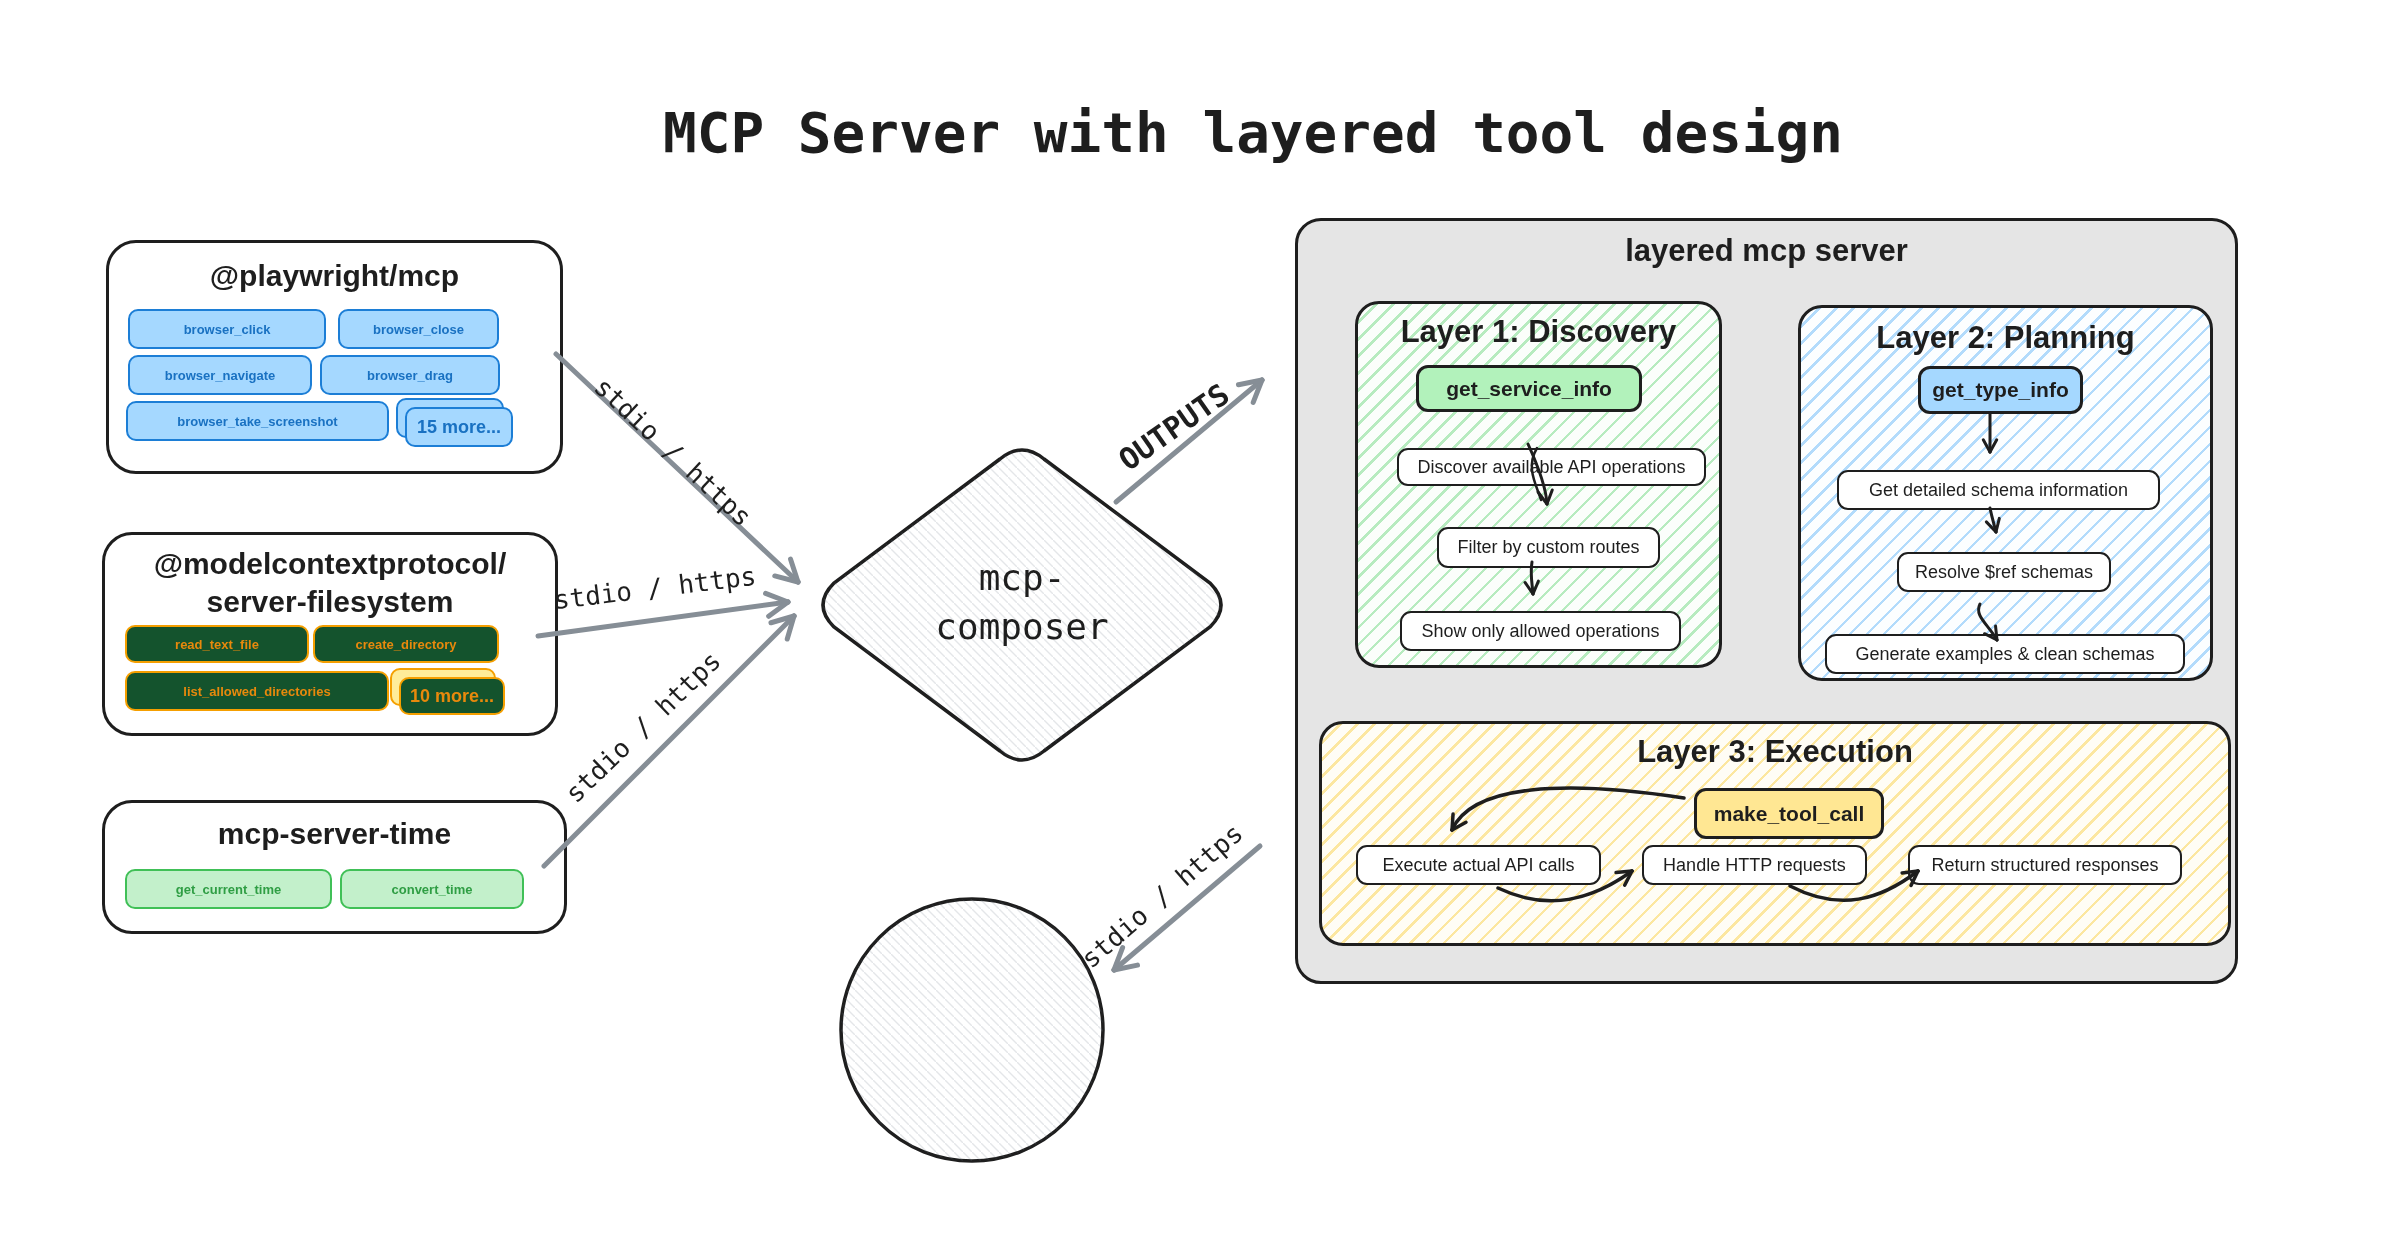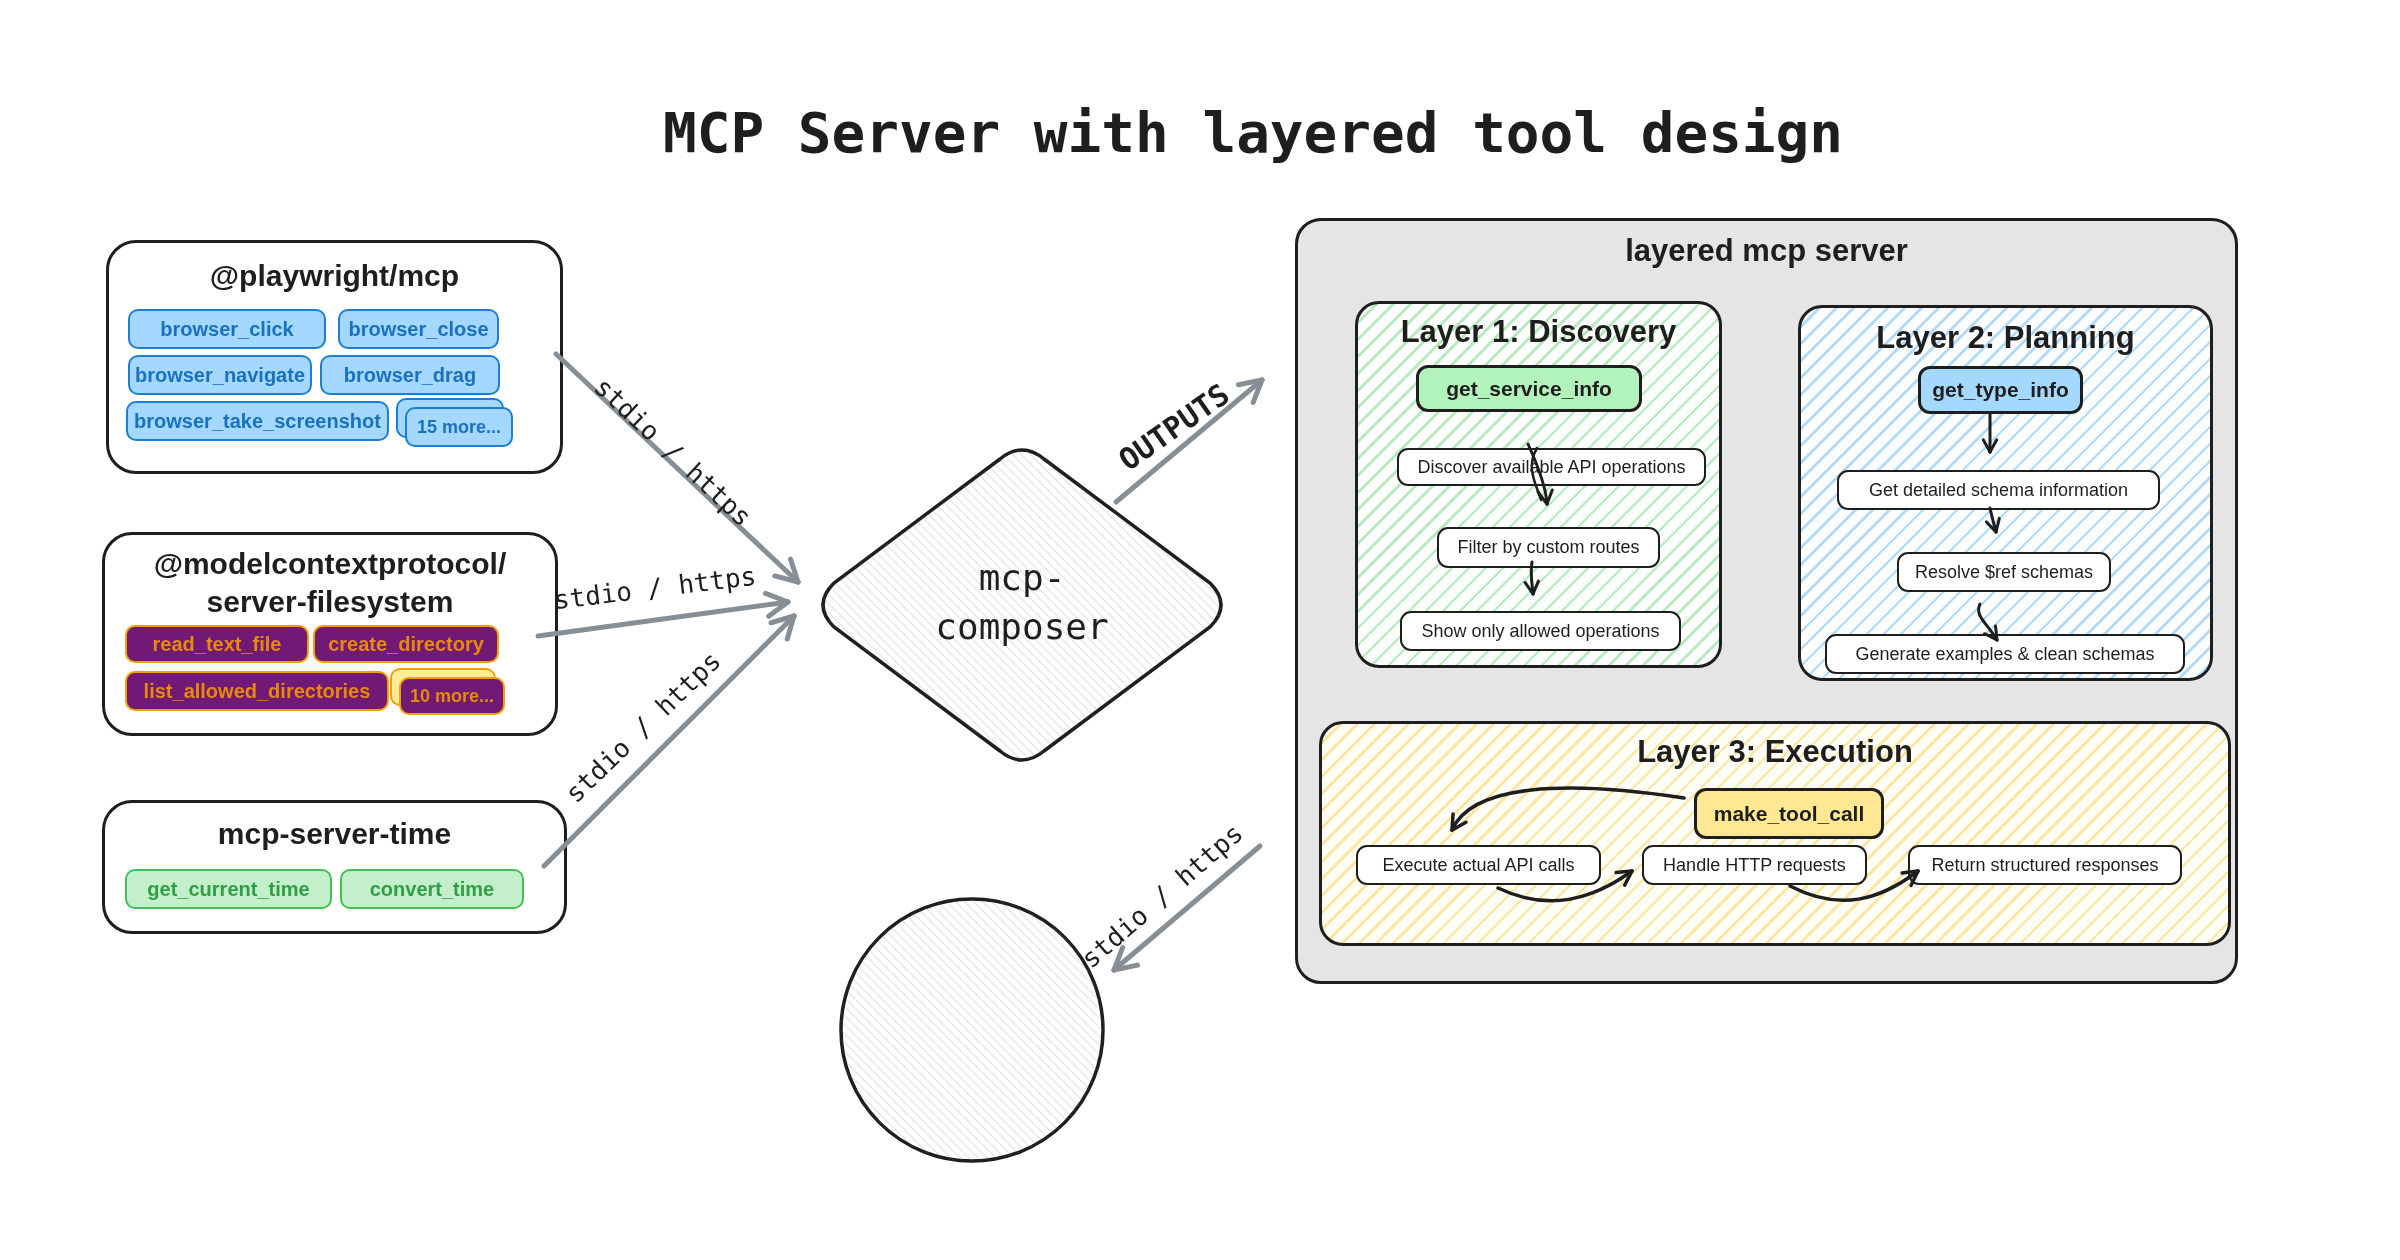--- a/index.html
+++ b/index.html
@@ -9,23 +9,23 @@
   
   .main-title{position:absolute;top:100px;left:1253px;transform:translateX(-50%);
     font-family:"DejaVu Sans Mono", monospace;font-weight:bold;font-size:56px;white-space:nowrap;}
 
   
   .src-box{position:absolute;background:#fff;border:3px solid #1e1e1e;border-radius:30px;z-index:2;padding-left:19px;}
   .src-title{position:absolute;left:0;right:0;text-align:center;font-size:30px;font-weight:bold;
     color:#1e1e1e;white-space:nowrap;line-height:38px;}
 
   .pill{position:absolute;display:flex;align-items:center;justify-content:center;
-    border-radius:10px;font-size:20px;font-weight:bold;white-space:nowrap;z-index:3;}
+    border-radius:10px;font-size:13px;font-weight:bold;white-space:nowrap;z-index:3;}
   .pill.blue{background:#a5d8ff;border:2.5px solid #1c7ed6;color:#1971c2;}
-  .pill.orange{background:#701a75;border:2.5px solid #f59f00;color:#e8890c;}
+  .pill.orange{background:#14532d;border:2.5px solid #f59f00;color:#e8890c;}
   .pill.green{background:#c3f0cb;border:2.5px solid #40c057;color:#2f9e44;}
   .stack{position:absolute;z-index:3;}
   .stack .back{position:absolute;left:-9px;top:-9px;width:100%;height:100%;border-radius:10px;}
   .stack .back.blue{background:#a5d8ff;border:2.5px solid #1c7ed6;}
   .stack .back.orange{background:#ffec99;border:2.5px solid #f59f00;}
   .stack .front{position:relative;width:100%;height:100%;}
 
   
   .server-box{position:absolute;left:1295px;top:218px;width:937px;height:760px;background:#e5e5e5;
     border:3.5px solid #1e1e1e;border-radius:26px;z-index:2;}

